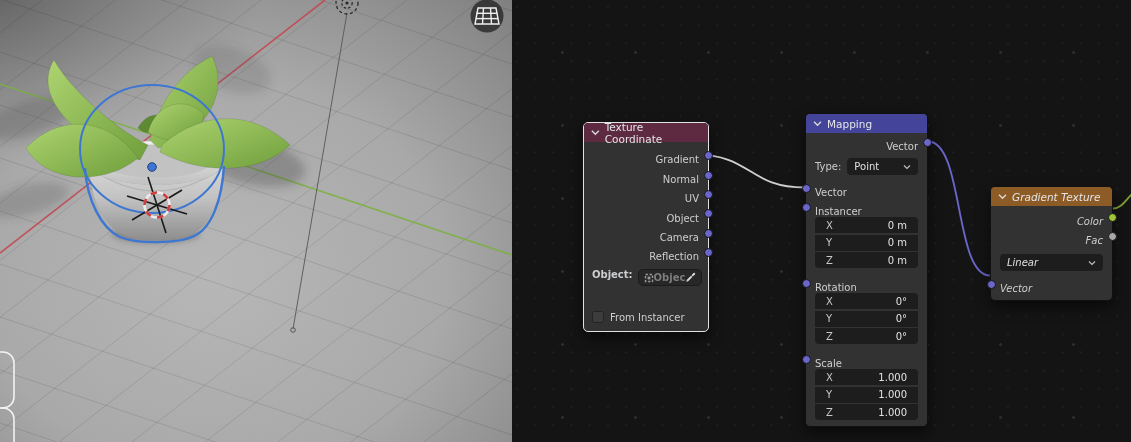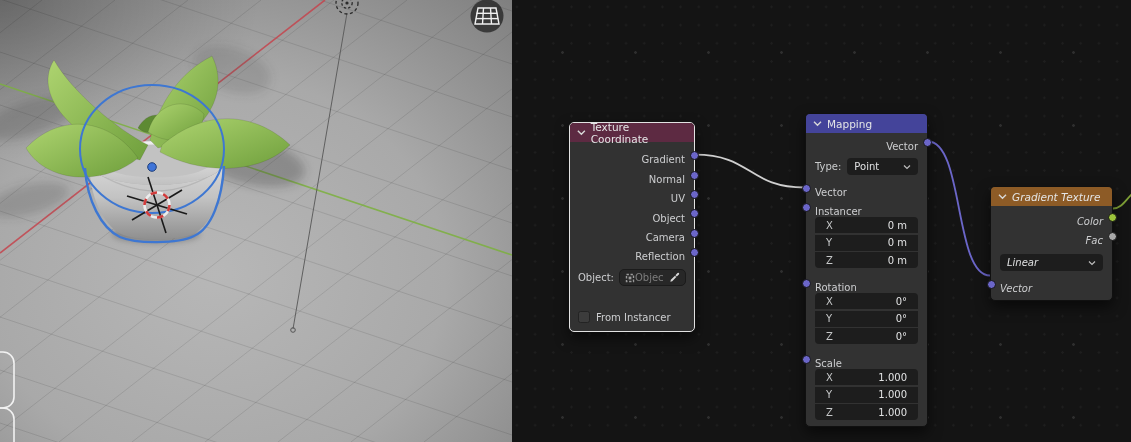--- a/index.html
+++ b/index.html
@@ -25,21 +25,21 @@
   .row{position:relative;height:19px;display:flex;align-items:flex-end;padding:0 9px;}
   .row.outr{justify-content:flex-end;}
   .node-tc .row{height:19.4px;}
   .sock{position:absolute;top:50%;width:9px;height:9px;margin-top:-4.5px;border-radius:50%;border:1px solid #141414;box-sizing:border-box;}
   .sock.out{right:-4.5px;}
   .sock.in{left:-4.5px;}
   .sock-vector{background:#6b66c9;}
   .sock-color{background:#9dc43b;}
   .sock-fac{background:#a8a8a8;}
   .mt2{margin-top:2px;}.mt4{margin-top:4px;}.mt6{margin-top:6px;}
-  .fieldrow{display:flex;align-items:center;padding:0 8px;margin-top:7px;gap:5px;height:17px;}
+  .fieldrow{display:flex;align-items:flex-start;padding:0 8px;margin-top:7px;gap:5px;height:17px;font-weight:bold;}
   .objfield{flex:1;height:17px;background:#272727;border:1px solid #1b1b1b;border-radius:5px;display:flex;align-items:center;padding:0 5px;color:#7d7d7d;box-sizing:border-box;}
   .objfield .objval{flex:1;overflow:hidden;white-space:nowrap;}
   .checkrow{display:flex;align-items:center;gap:6px;padding:0 8px;margin-top:23px;height:16px;}
   .checkbox{width:12px;height:12px;background:#3c3c3c;border:1px solid #232323;border-radius:2.5px;box-sizing:border-box;}
   .typerow{display:flex;align-items:center;margin-top:6px;padding-left:9px;gap:6px;height:17px;}
   .typerow .lbl{color:#c9cbcc;}
   .dd{height:17px;background:#1d1d1d;border-radius:4px;display:flex;align-items:center;justify-content:space-between;padding:0 7px;color:#e0e1e2;box-sizing:border-box;}
   .typerow .dd{flex:1;margin-right:9px;}
   .ddfull{margin:8px 9px 0 9px;}
   .vgroup{margin:0 9px;border-radius:4px;overflow:hidden;}
@@ -198,21 +198,21 @@
       <g fill="none">
         <path d="M183,154.7 C240,154.7 236,187.5 293,187.5" stroke="#161616" stroke-width="3.6"></path>
         <path d="M183,154.7 C240,154.7 236,187.5 293,187.5" stroke="#d0d0d0" stroke-width="1.8"></path>
         <path d="M416,141.5 C452,141.5 442,275.5 478,275.5" stroke="#161616" stroke-width="3.6"></path>
         <path d="M416,141.5 C452,141.5 442,275.5 478,275.5" stroke="#6b66c9" stroke-width="1.8"></path>
         <path d="M601,208.5 C609,208.5 613,201 620,194" stroke="#161616" stroke-width="3.6"></path>
         <path d="M601,208.5 C609,208.5 613,201 620,194" stroke="#7fa136" stroke-width="1.8"></path>
       </g>
     </svg>
 
-    <div class="node node-tc active" style="left:57px;top:122px;width:126px;">
+    <div class="node node-tc active" style="left:71px;top:122px;width:126px;">
       <div class="nheader hdr-tc">
         <svg width="9" height="7" viewBox="0 0 10 8">
             <polyline points="1,2 5,6 9,2" fill="none" stroke="#d8d8d8" stroke-width="1.6"></polyline>
           </svg>
         <span>Texture Coordinate</span>
       </div>
       <div class="row outr mt4">
           <span>Gradient</span>
           <i class="sock out sock-vector"></i>
         </div>

